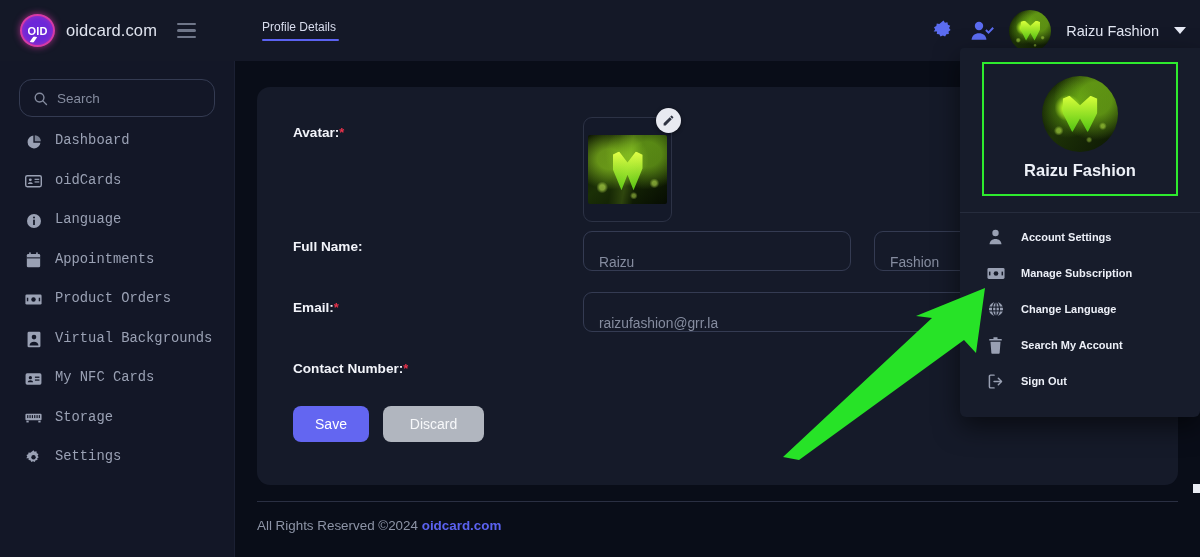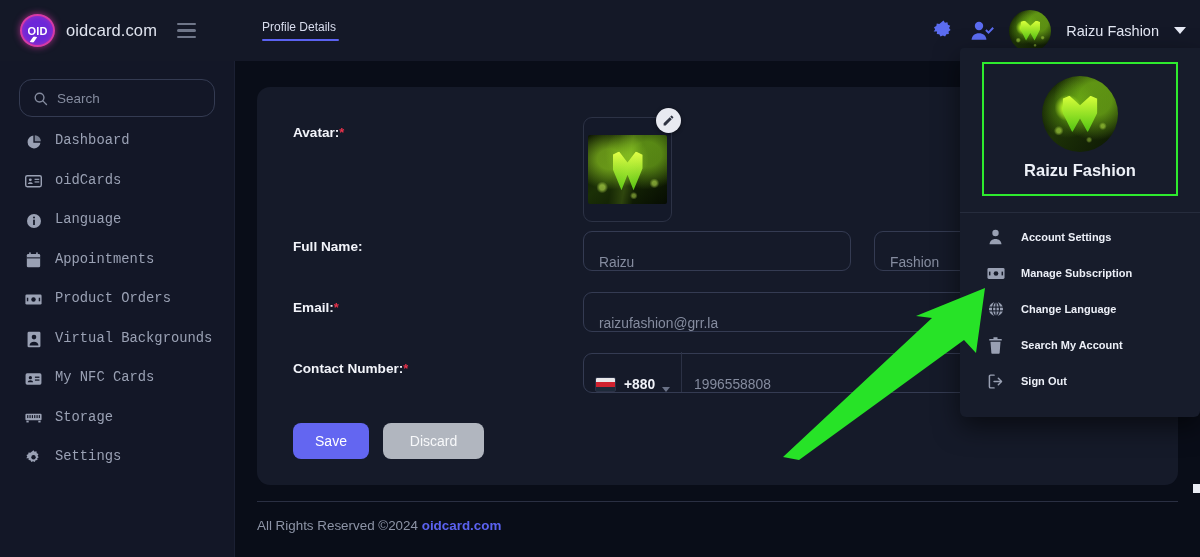--- a/index.html
+++ b/index.html
@@ -400,27 +400,20 @@
             <span>Email:</span><span class="req">*</span>
           </div>
           <div class="field f-email">
             <span>raizufashion@grr.la</span>
           </div>
         </div>
 
         <div class="row">
           <div class="f-label">
             <span>Contact Number:</span><span class="req">*</span>
-          </div>
-          <div class="field f-phone">
-            <span class="flag"></span>
-            <span class="ccode">+880</span>
-            <span class="cc-chev"></span>
-            <span class="phone-sep"></span>
-            <span>1996558808</span>
           </div>
         </div>
 
         <div class="btn-row">
           <div class="btn btn-save">Save</div>
           <div class="btn btn-discard">Discard</div>
         </div>
       </div>
 
       <div class="footer">

